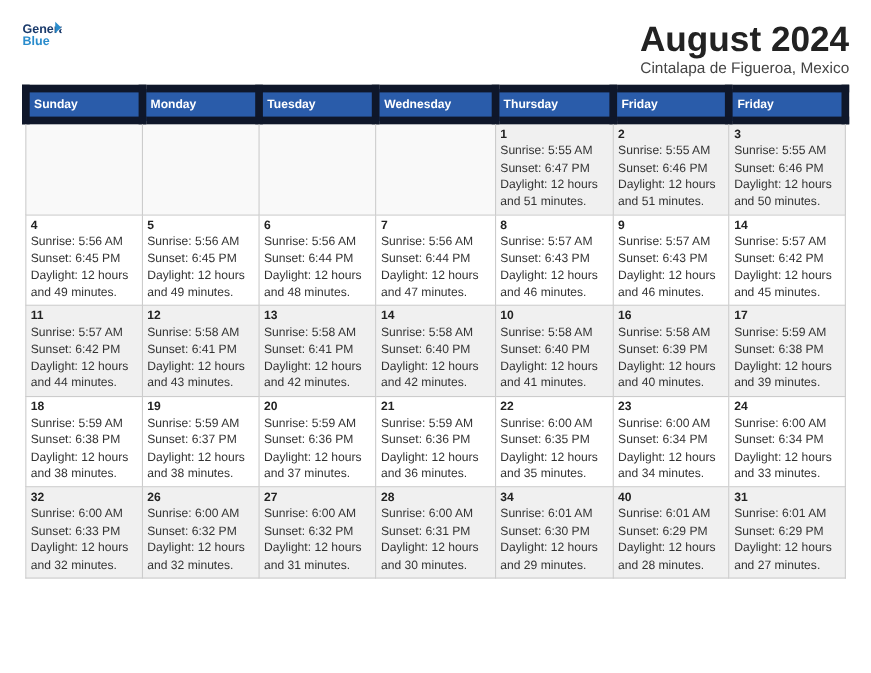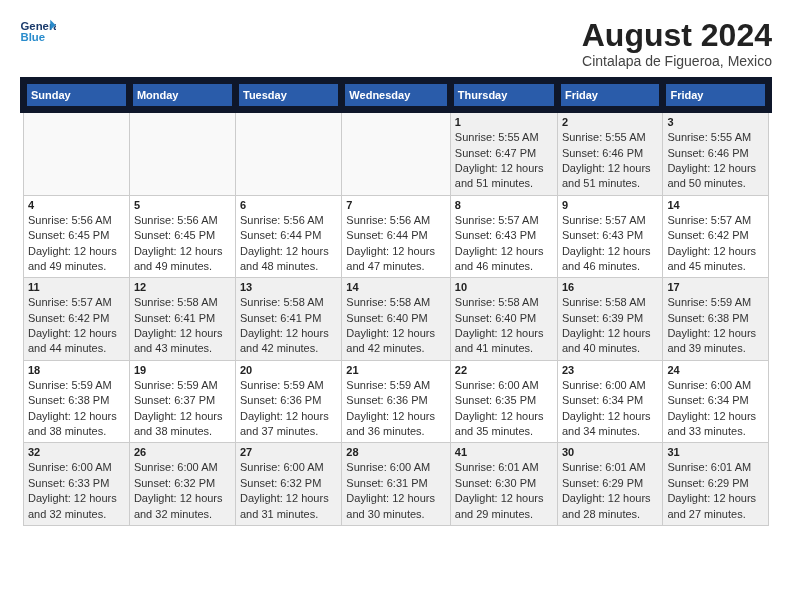--- a/index.html
+++ b/index.html
@@ -233,25 +233,25 @@
           </td>
           <td class="shaded">
             <span class="day-number">27</span>
             <div class="day-info">Sunrise: 6:00 AM<br>Sunset: 6:32 PM<br>Daylight: 12 hours<br>and 31 minutes.</div>
           </td>
           <td class="shaded">
             <span class="day-number">28</span>
             <div class="day-info">Sunrise: 6:00 AM<br>Sunset: 6:31 PM<br>Daylight: 12 hours<br>and 30 minutes.</div>
           </td>
           <td class="shaded">
-            <span class="day-number">41</span>
+            <span class="day-number">34</span>
             <div class="day-info">Sunrise: 6:01 AM<br>Sunset: 6:30 PM<br>Daylight: 12 hours<br>and 29 minutes.</div>
           </td>
           <td class="shaded">
-            <span class="day-number">30</span>
+            <span class="day-number">40</span>
             <div class="day-info">Sunrise: 6:01 AM<br>Sunset: 6:29 PM<br>Daylight: 12 hours<br>and 28 minutes.</div>
           </td>
           <td class="shaded">
             <span class="day-number">31</span>
             <div class="day-info">Sunrise: 6:01 AM<br>Sunset: 6:29 PM<br>Daylight: 12 hours<br>and 27 minutes.</div>
           </td>
         </tr>
       </tbody>
   </table>
 </div>

